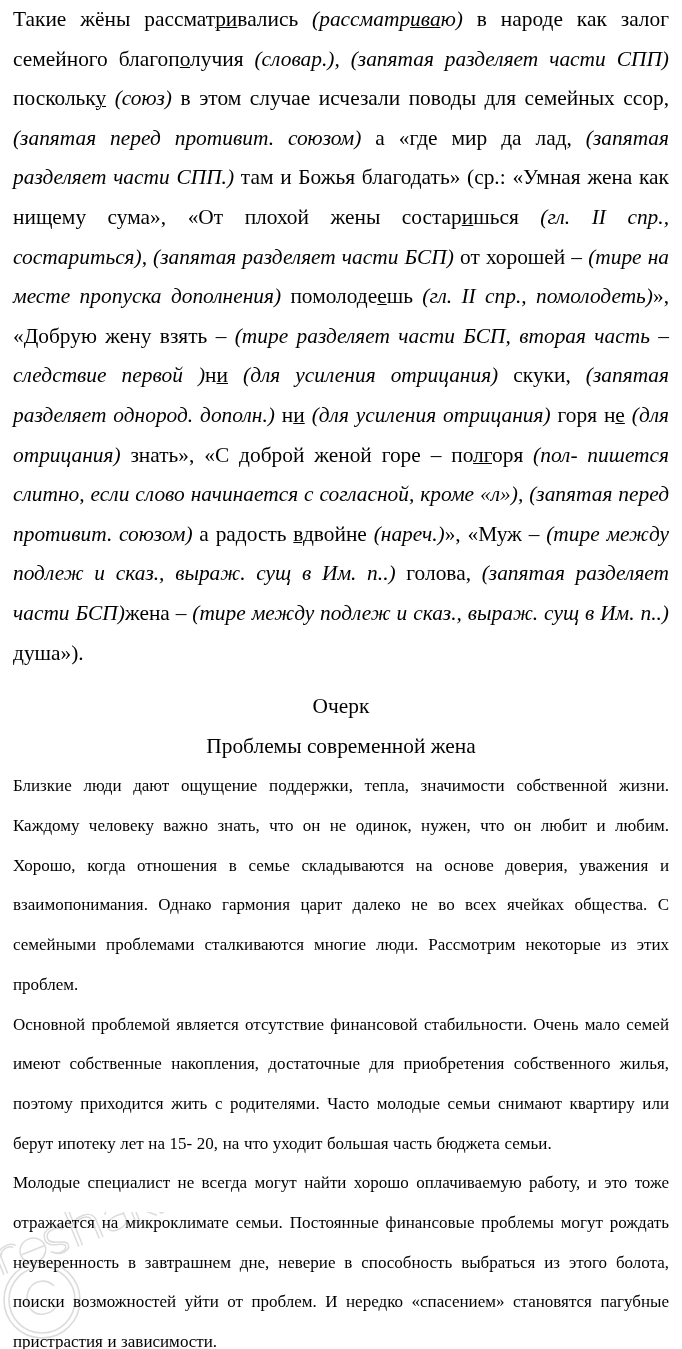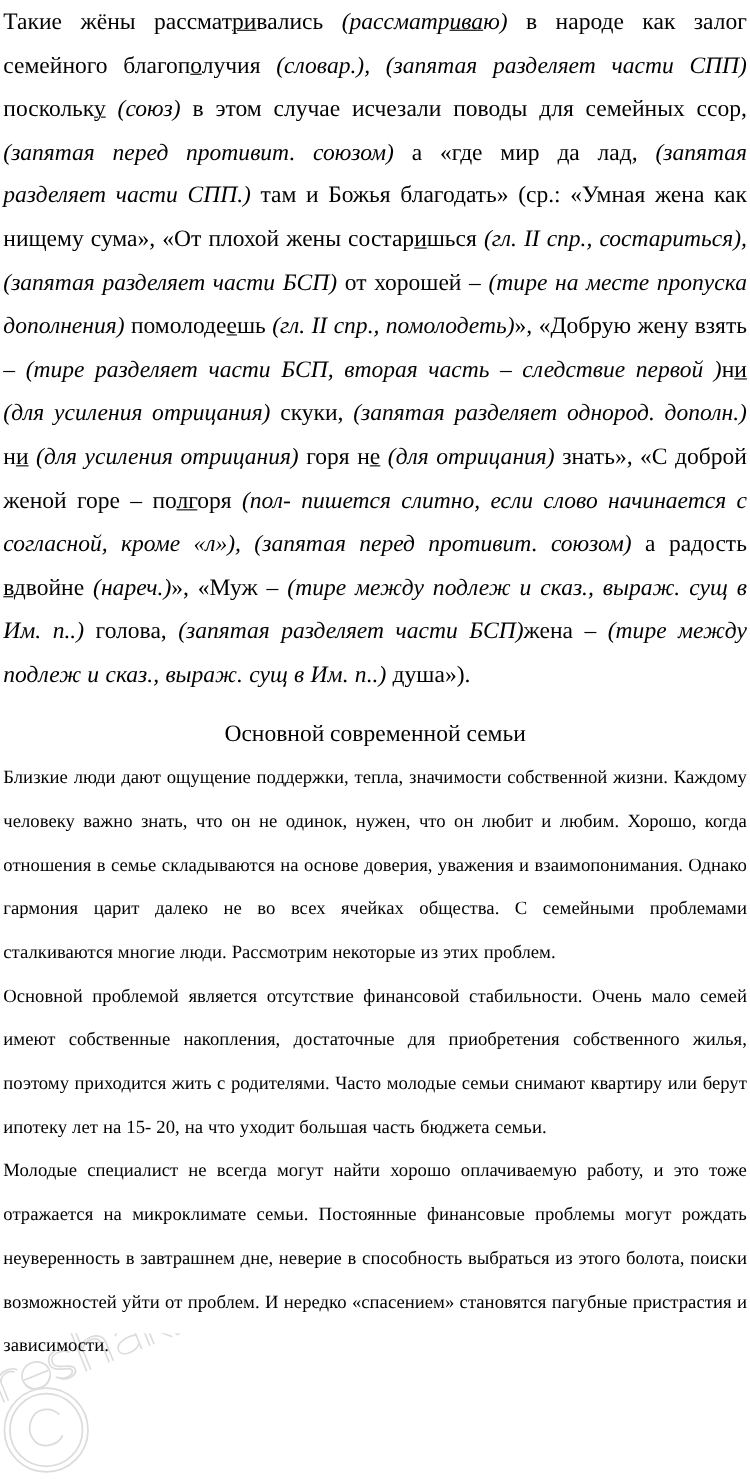--- a/index.html
+++ b/index.html
@@ -14,21 +14,21 @@
     overflow: hidden;
     font-family: "Liberation Serif", "DejaVu Serif", serif;
     color: #000000;
   }
 
   #page {
     position: relative;
     width: 682px;
     height: 1349px;
     box-sizing: border-box;
-    padding: 0 3px;
+    padding: 0 13px;
   }
 
   
   #watermark {
     position: absolute;
     left: -6px;
     top: 1212px;
     width: 190px;
     height: 140px;
     pointer-events: none;
@@ -140,19 +140,20 @@
         <path d="M178 22 L178 40 M178 27 C181 21, 188 20, 191 24"></path>
         <path d="M196 22 L196 34 C196 40, 208 41, 208 34 L208 22 M208 22 L208 40"></path>
       </g>
     </svg>
   </div>
 
   <p class="para" id="analysis"><span class="">Такие жёны рассмат</span><span class="caret"><span class="u">ри</span></span><span class="">вались </span><span class="it">(рассматр</span><span class="caret" style="font-style: italic;"><span class="u">ива</span></span><span class="it">ю)</span><span class=""> в народе как залог семейного благоп</span><span class="u">о</span><span class="">лучия </span><span class="it">(словар.), (запятая разделяет части СПП)</span><span class=""> поскольк</span><span class="u">у</span><span class=""> </span><span class="it">(союз)</span><span class=""> в этом случае исчезали поводы для семейных ссор, </span><span class="it">(запятая перед противит. союзом)</span><span class=""> а «где мир да лад, </span><span class="it">(запятая разделяет части СПП.)</span><span class=""> там и Божья благодать» (ср.: «Умная жена как нищему сума», «От плохой жены состар</span><span class="u">и</span><span class="">шься </span><span class="it">(гл. II спр., состариться), (запятая разделяет части БСП)</span><span class=""> от хорошей – </span><span class="it">(тире на месте пропуска дополнения)</span><span class=""> помолоде</span><span class="u">е</span><span class="">шь </span><span class="it">(гл. II спр., помолодеть)</span><span class="">», «Добрую жену взять – </span><span class="it">(тире разделяет части БСП, вторая часть – следствие первой )</span><span class="">н</span><span class="u">и</span><span class=""> </span><span class="it">(для усиления отрицания)</span><span class=""> скуки, </span><span class="it">(запятая разделяет однород. дополн.)</span><span class=""> н</span><span class="u">и</span><span class=""> </span><span class="it">(для усиления отрицания)</span><span class=""> горя н</span><span class="u">е</span><span class=""> </span><span class="it">(для отрицания)</span><span class=""> знать», «С доброй женой горе – по</span><span class="u">лг</span><span class="">оря </span><span class="it">(пол- пишется слитно, если слово начинается с согласной, кроме «л»), (запятая перед противит. союзом)</span><span class=""> а радость </span><span class="u">вд</span><span class="">войне </span><span class="it">(нареч.)</span><span class="">», «Муж – </span><span class="it">(тире между подлеж и сказ., выраж. сущ в Им. п..)</span><span class=""> голова, </span><span class="it">(запятая разделяет части БСП)</span><span class="">жена – </span><span class="it">(тире между подлеж и сказ., выраж. сущ в Им. п..)</span><span class=""> душа»).</span></p>
 
   <div class="spacer-sm"></div>
 
-  <h2 class="heading">Основной современной семьи</h2>
+  <h2 class="heading">Очерк</h2>
+  <h2 class="heading">Проблемы современной жена</h2>
 
   <p class="para body-para">Близкие люди дают ощущение поддержки, тепла, значимости собственной жизни. Каждому человеку важно знать, что он не одинок, нужен, что он любит и любим. Хорошо, когда отношения в семье складываются на основе доверия, уважения и взаимопонимания. Однако гармония царит далеко не во всех ячейках общества. С семейными проблемами сталкиваются многие люди. Рассмотрим некоторые из этих проблем.</p>
   <p class="para body-para">Основной проблемой является отсутствие финансовой стабильности. Очень мало семей имеют собственные накопления, достаточные для приобретения собственного жилья, поэтому приходится жить с родителями. Часто молодые семьи снимают квартиру или берут ипотеку лет на 15- 20, на что уходит большая часть бюджета семьи.</p>
   <p class="para body-para">Молодые специалист не всегда могут найти хорошо оплачиваемую работу, и это тоже отражается на микроклимате семьи. Постоянные финансовые проблемы могут рождать неуверенность в завтрашнем дне, неверие в способность выбраться из этого болота, поиски возможностей уйти от проблем. И нередко «спасением» становятся пагубные пристрастия и зависимости.</p>
 
 </div>
 
 </body></html>

